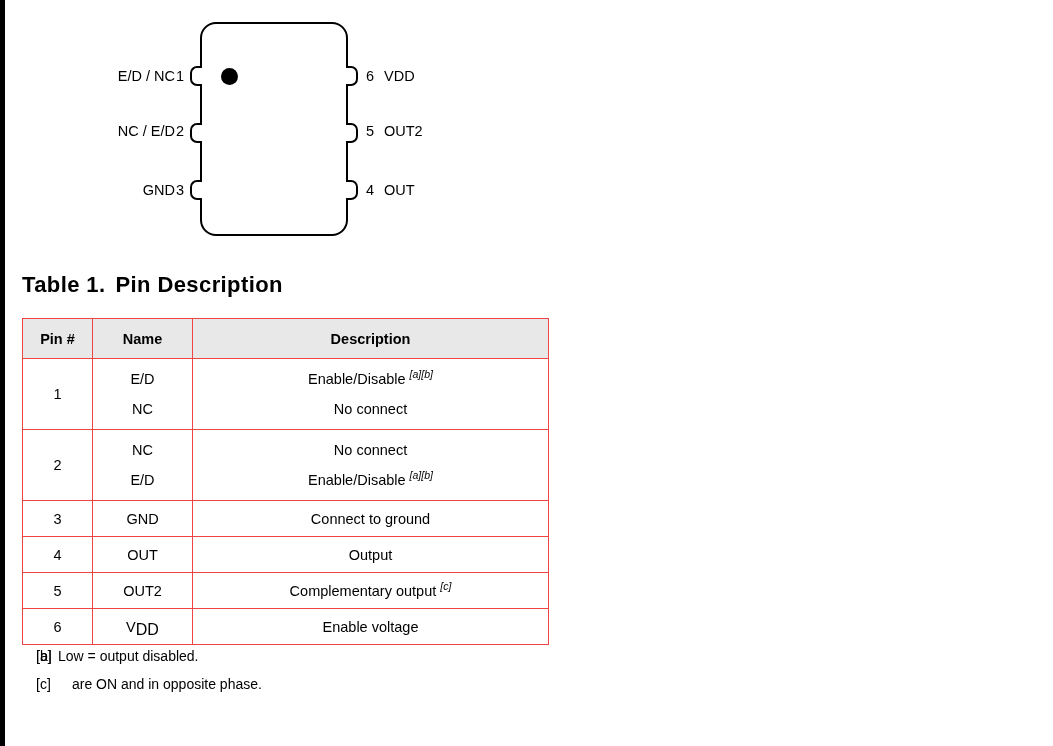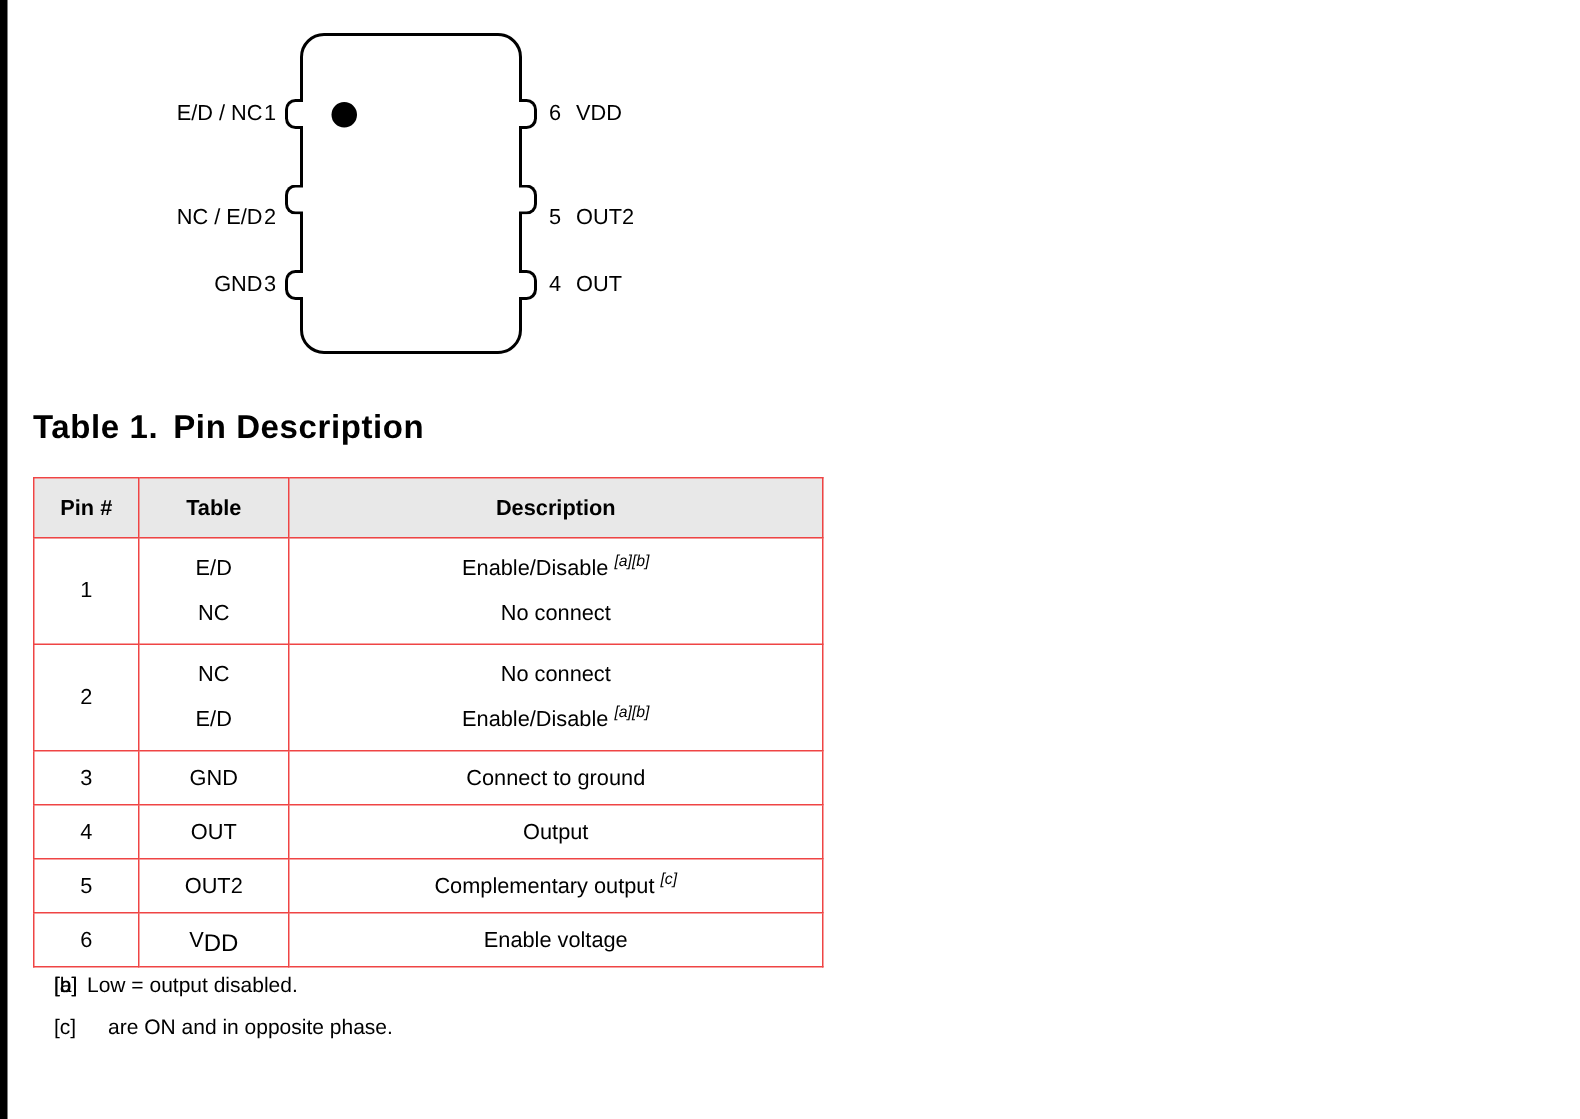--- a/index.html
+++ b/index.html
@@ -97,21 +97,21 @@
   .pin-label.right-num {
     left: 303px;
     width: 14px;
     text-align: center;
   }
   .pin-label.right-name {
     left: 324px;
     text-align: left;
   }
   .row-y1 { top: 53px; }
-  .row-y2 { top: 122px; }
+  .row-y2 { top: 108px; }
   .row-y3 { top: 167px; }
 
   
   .table-caption {
     position: absolute;
     left: 22px;
     top: 272px;
     font-size: 22px;
     font-weight: bold;
     letter-spacing: 0.4px;
@@ -236,21 +236,21 @@
 
 <table class="pin-table">
   <colgroup>
     <col class="c-pin">
     <col class="c-name">
     <col class="c-desc">
   </colgroup>
   <thead>
     <tr>
       <th>Pin #</th>
-      <th>Table</th>
+      <th>Name</th>
       <th>Description</th>
     </tr>
   </thead>
   <tbody>
     <tr>
       <td class="tall">1</td>
       <td class="tall">
         <span class="twoline">E/D</span>
         <span class="twoline">NC</span>
       </td>

